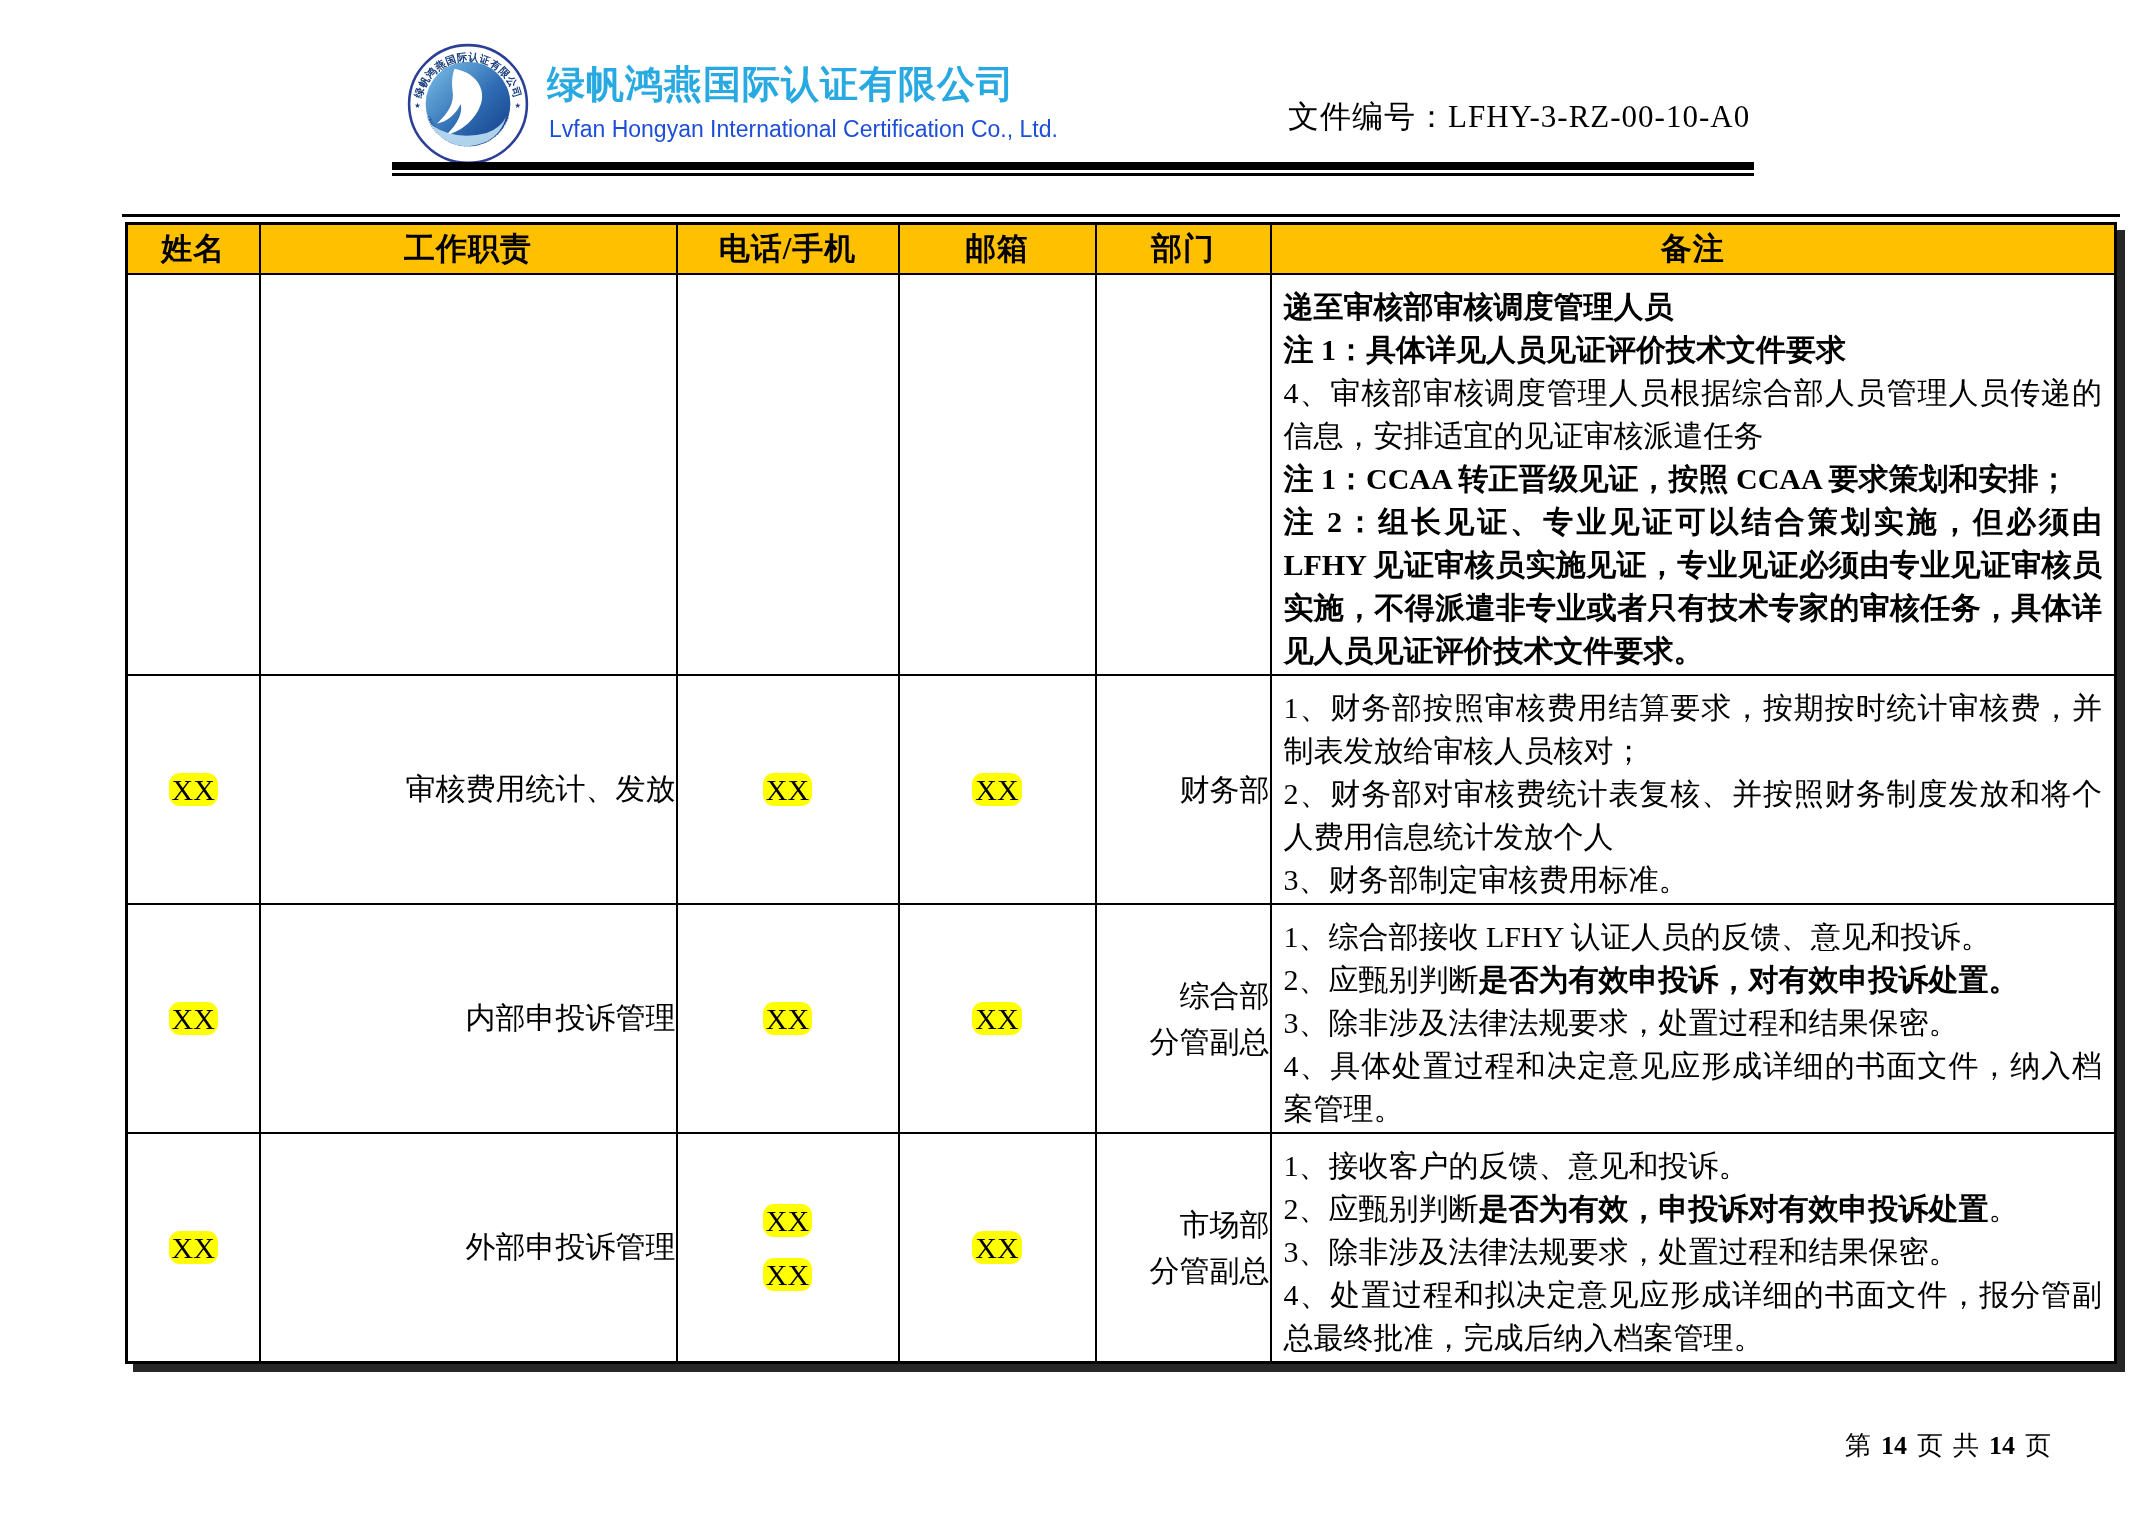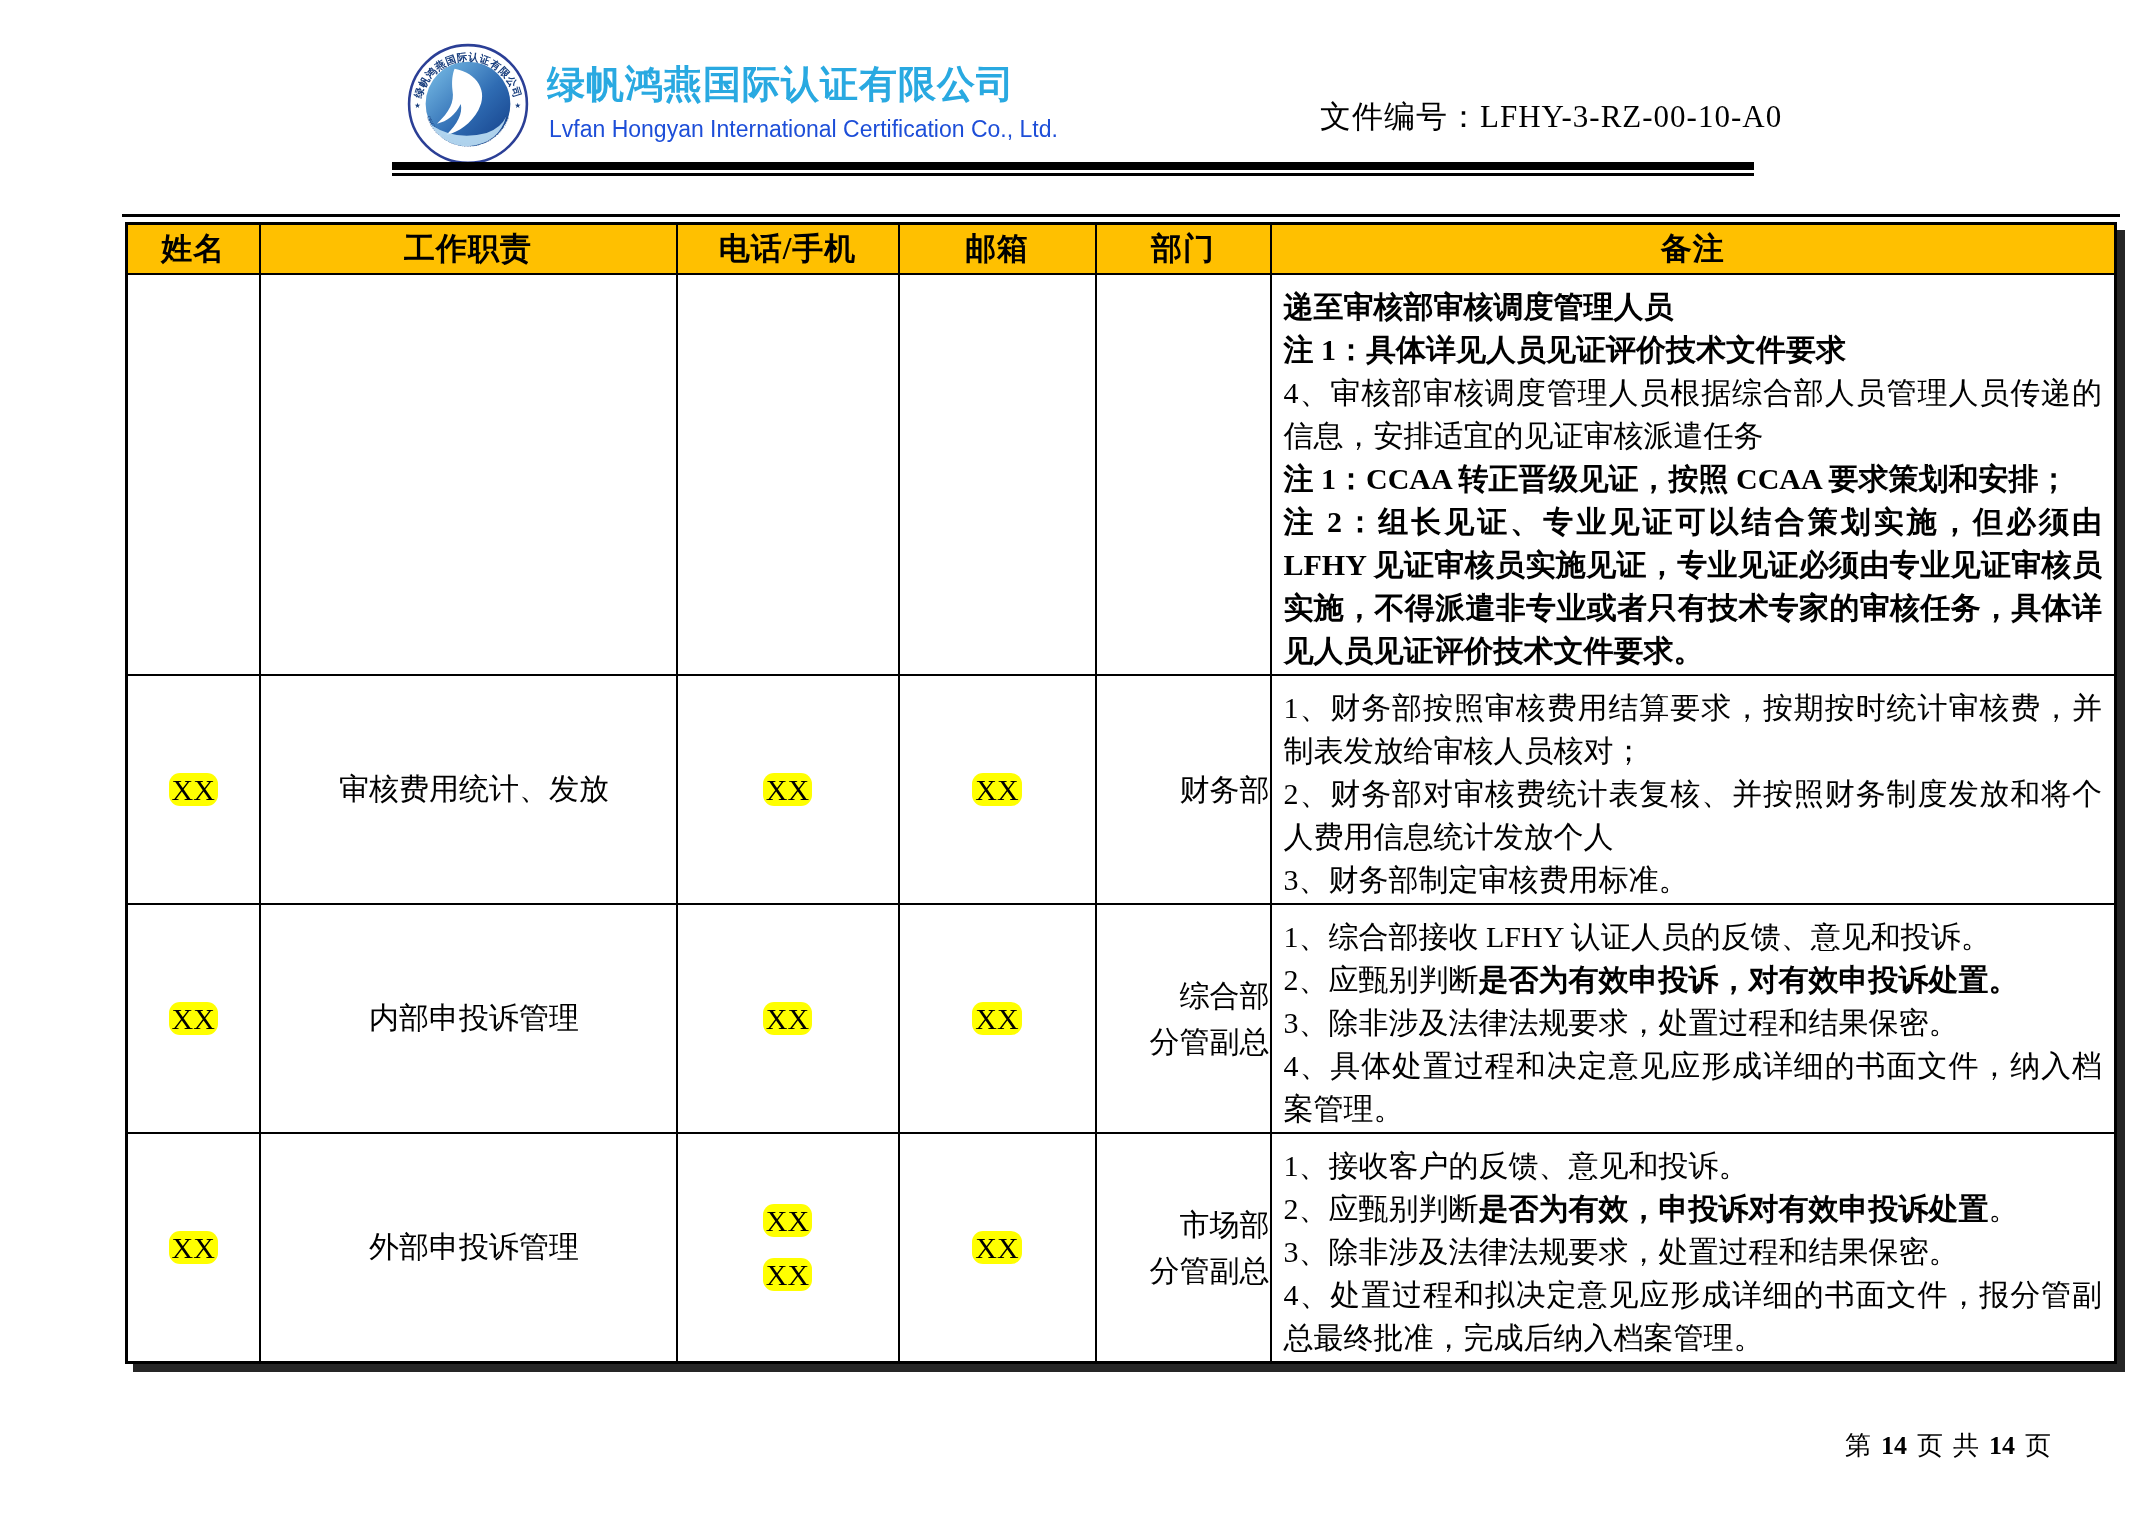--- a/index.html
+++ b/index.html
@@ -14,21 +14,21 @@
     position:absolute;left:547px;top:62px;font-size:38px;line-height:44px;
     color:#29a9e1;font-family:"Liberation Sans","DejaVu Sans",sans-serif;
     font-weight:600;letter-spacing:1px;white-space:nowrap;
   }
   .company-en{
     position:absolute;left:549px;top:116px;font-size:23px;
     color:#1d4ed8;font-family:"Liberation Sans","DejaVu Sans",sans-serif;
     white-space:nowrap;
   }
   .doc-number{
-    position:absolute;left:1320px;top:96px;font-size:31px;white-space:nowrap;
+    position:absolute;left:1288px;top:96px;font-size:31px;white-space:nowrap;
     letter-spacing:1px;
   }
   .rule{
     position:absolute;left:392px;top:162px;width:1362px;height:3px;
     border-top:8px solid #000;border-bottom:3px solid #000;background:#fff;
   }
   
   .table-wrap{position:absolute;left:85px;top:222px;margin-left:40px;}
   .table-wrap::before{ 
     content:"";position:absolute;left:-3px;top:-8px;width:calc(100% + 6px);
@@ -38,21 +38,21 @@
     border-collapse:collapse;table-layout:fixed;width:1989px;background:#fff;
     border:3px solid #000;box-shadow:8px 8px 0 #262626;
   }
   th,td{border:2px solid #000;}
   thead th{
     background:#FFC000;height:46px;font-size:31px;font-weight:bold;
     text-align:center;vertical-align:middle;letter-spacing:1px;
   }
   td{font-size:30px;vertical-align:middle;text-align:center;padding:0;}
   tr.r0{height:388px;} tr.r1{height:222px;} tr.r2{height:211px;} tr.r3{height:212px;}
-  td.c-duty{text-align:center;padding-left:12px;}
+  td.c-duty{text-align:right;padding-left:12px;}
   td.c-remark{
     vertical-align:top;text-align:justify;padding:10px 12px 2px 12px;
     line-height:43px;
   }
   td.c-remark .para b{font-weight:bold;}
   .hl{background:#FFFF00;padding:0 3px;border-radius:11px;}
   .phone-line{line-height:54px;}
   .dept-line{line-height:46px;text-align:right;}
   
   .footer{

